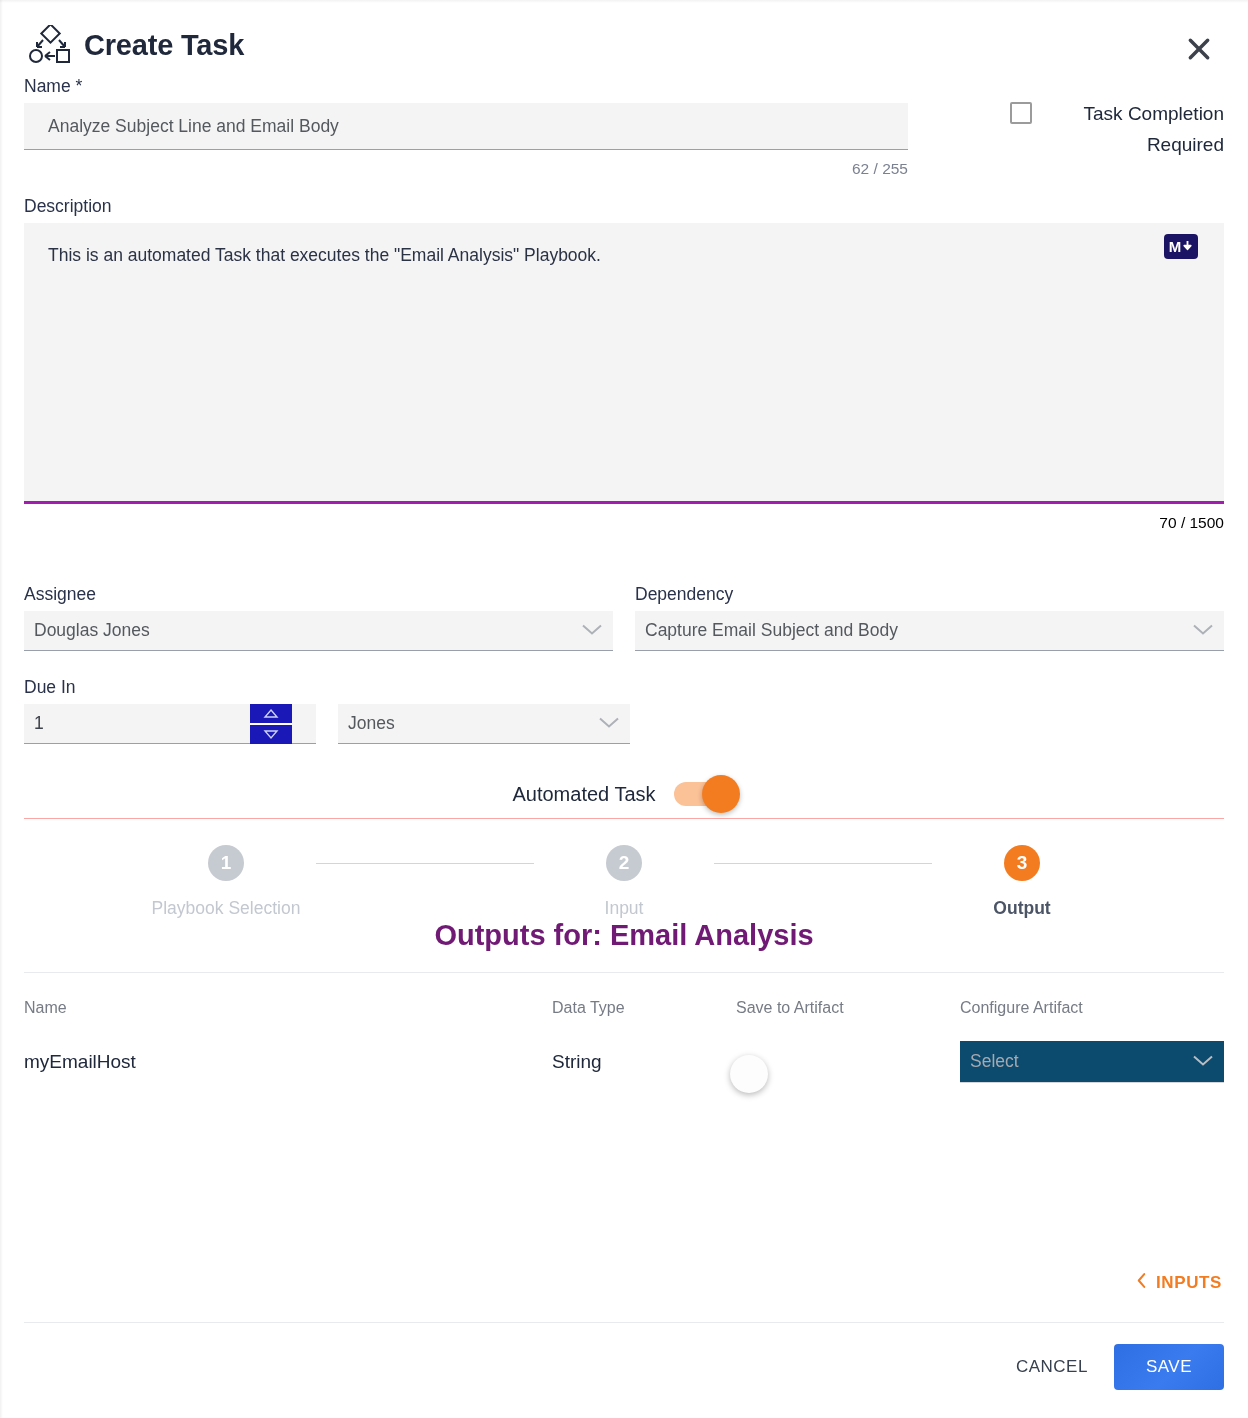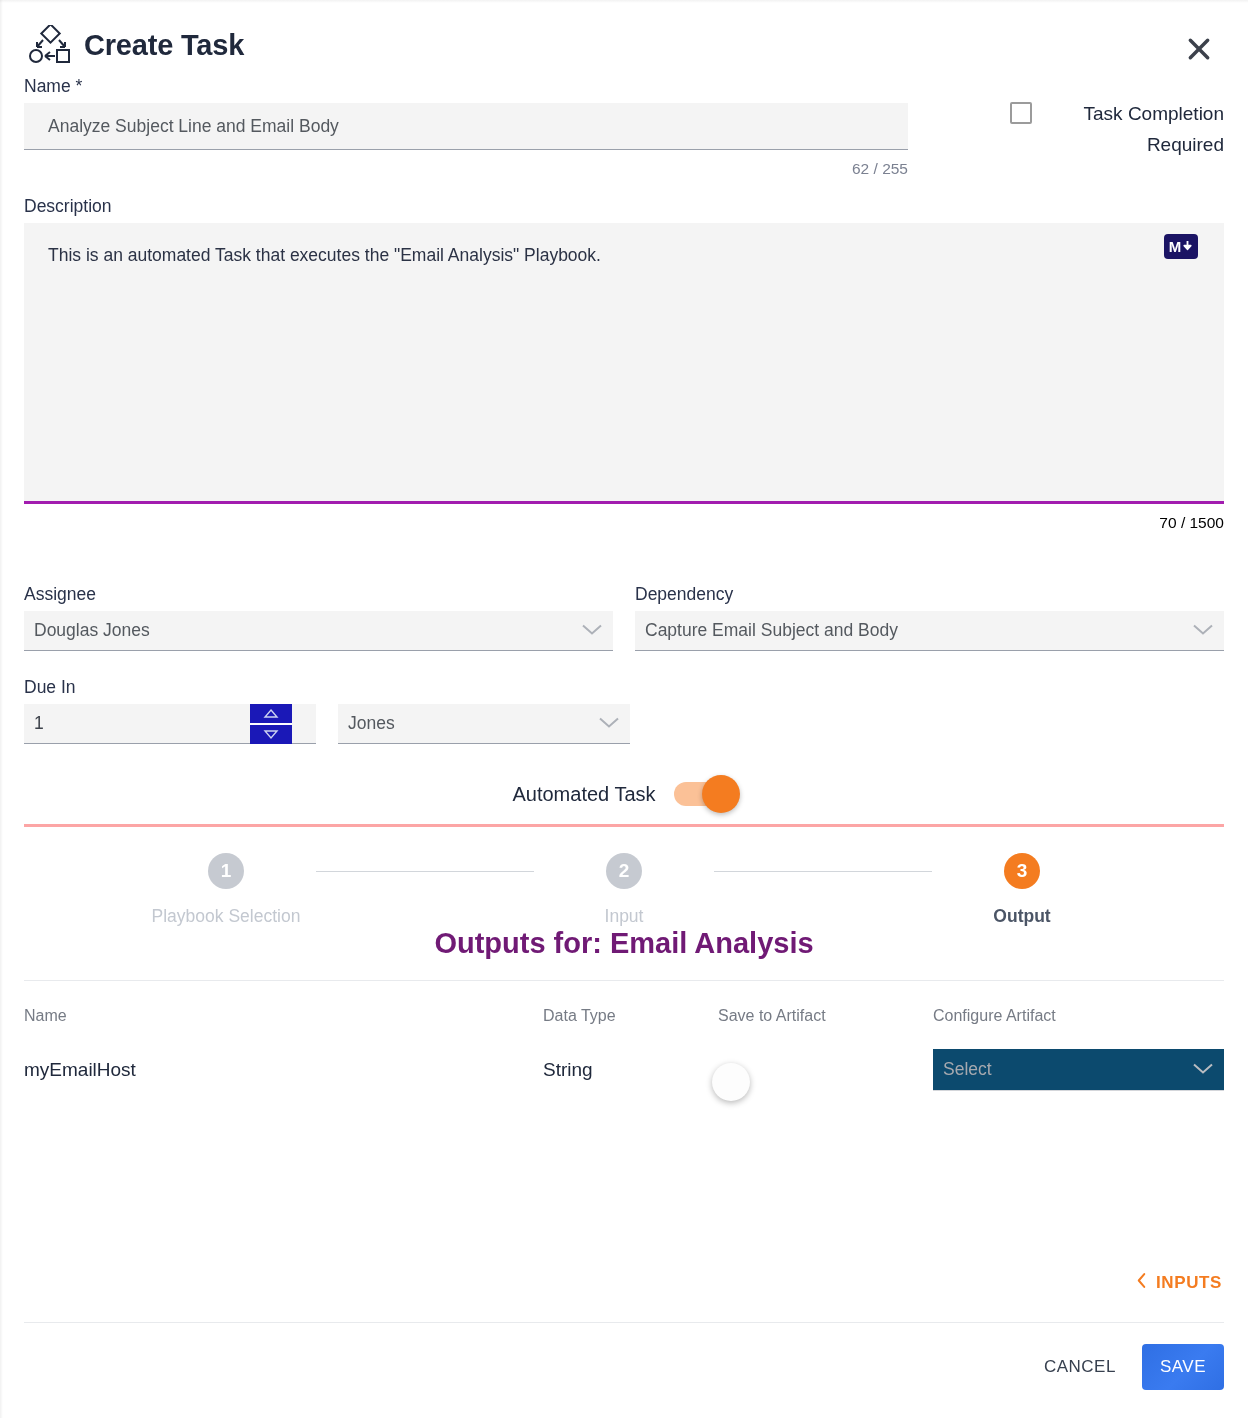--- a/index.html
+++ b/index.html
@@ -209,22 +209,22 @@
   .spin .sep { flex: 0 0 2px; background: #fff; }
   .sel-hours { width: 292px; flex: 0 0 auto; }
 
   
   .auto-row {
     margin-top: 38px;
     display: flex;
     align-items: center;
     justify-content: center;
     gap: 18px;
-    padding-bottom: 18px;
-    border-bottom: 3px solid #fca5a5;
+    padding-bottom: 12px;
+    border-bottom: 1px solid #fca5a5;
   }
   .auto-label { font-size: 20px; color: #20293c; }
   .toggle-on {
     position: relative;
     width: 62px; height: 24px;
     background: #fbc197;
     border-radius: 14px;
     cursor: pointer;
   }
   .toggle-on .knob {
@@ -274,21 +274,21 @@
     font-size: 29px;
     font-weight: bold;
     color: #701a75;
     padding-bottom: 20px;
     border-bottom: 1px solid #e8eaed;
   }
   .out-grid {
     display: grid;
     grid-template-columns: 512px 168px 208px 1fr;
     align-items: center;
-    column-gap: 7px;
+    column-gap: 16px;
   }
   .out-head {
     font-size: 16px;
     color: #767b85;
     padding-top: 26px;
     padding-bottom: 10px;
   }
   .out-cell { padding-top: 14px; font-size: 19px; color: #20293c; }
   .toggle-off {
     position: relative;
@@ -353,21 +353,21 @@
     padding: 10px 4px;
   }
   .btn-save {
     background: linear-gradient(135deg, #2f6fe4 0%, #3a7bf0 55%, #2f6fe4 100%);
     border: none;
     border-radius: 4px;
     color: #fff;
     font-family: "Liberation Sans", sans-serif;
     font-size: 17px;
     letter-spacing: 0.5px;
-    padding: 13px 18px;
+    padding: 13px 32px;
     cursor: pointer;
   }
 </style>
 </head>
 <body>
 
 <div class="modal">
 
   <div class="hdr">
     <span class="hdr-icon">

